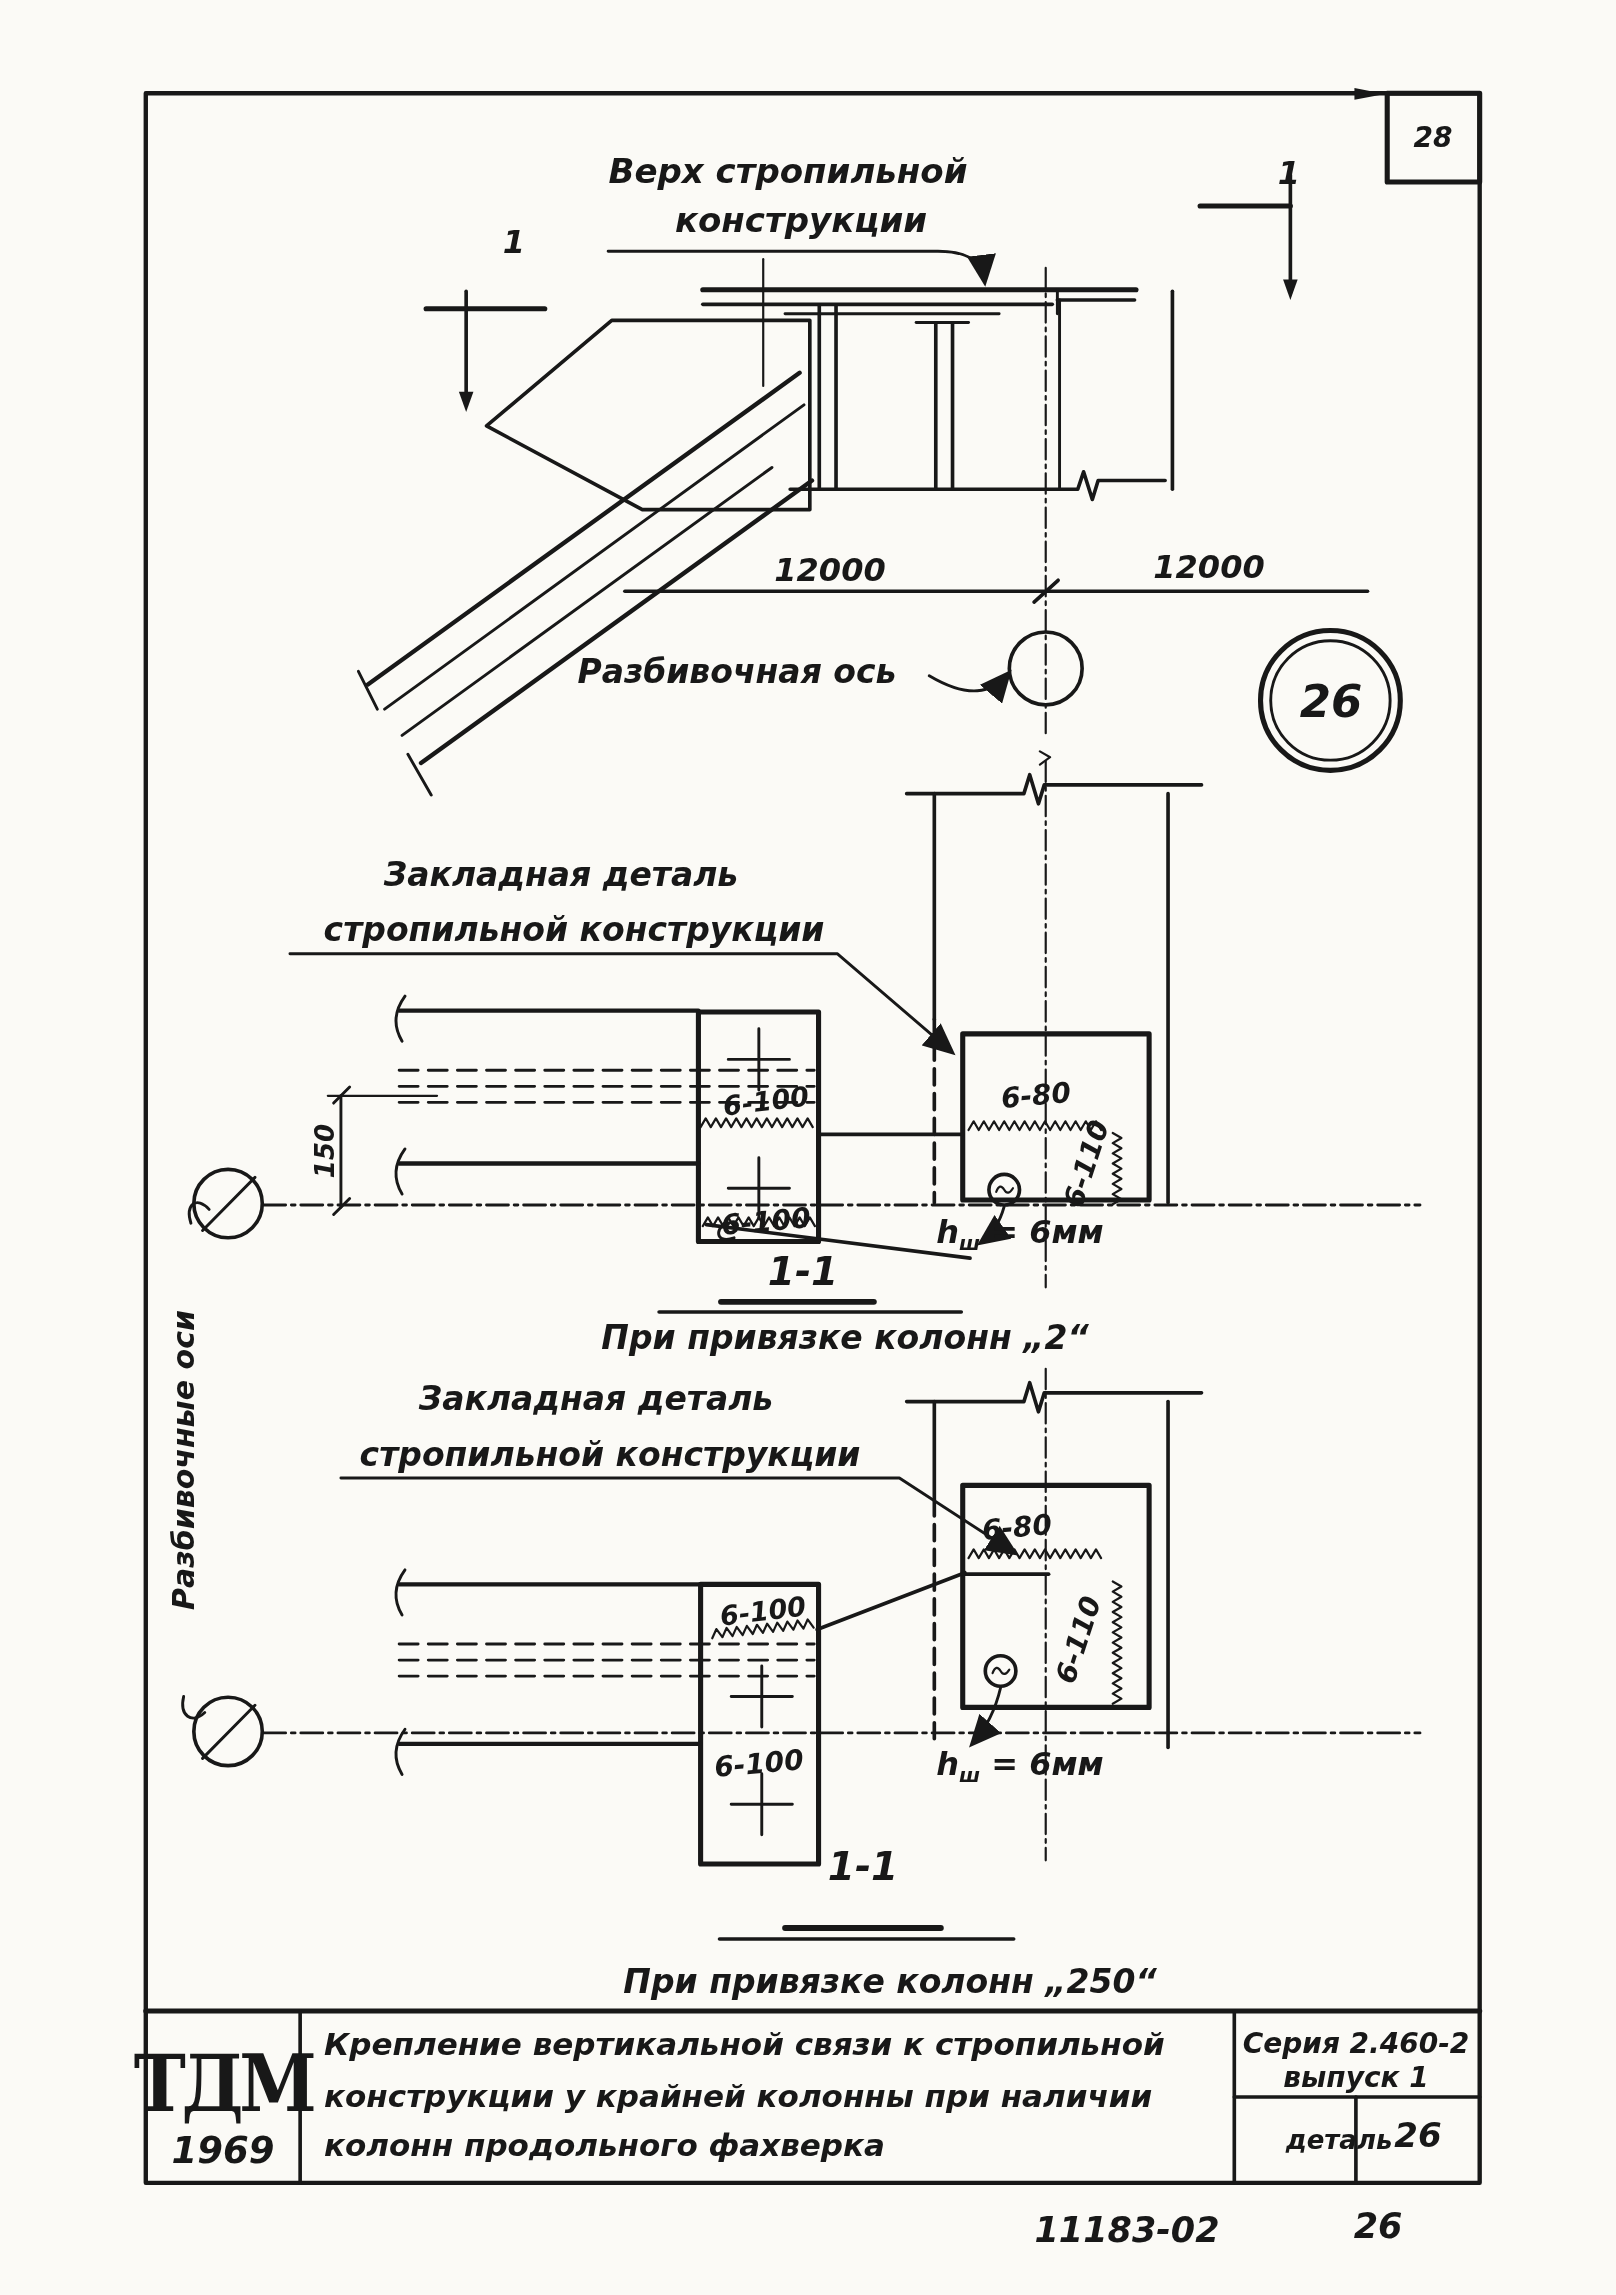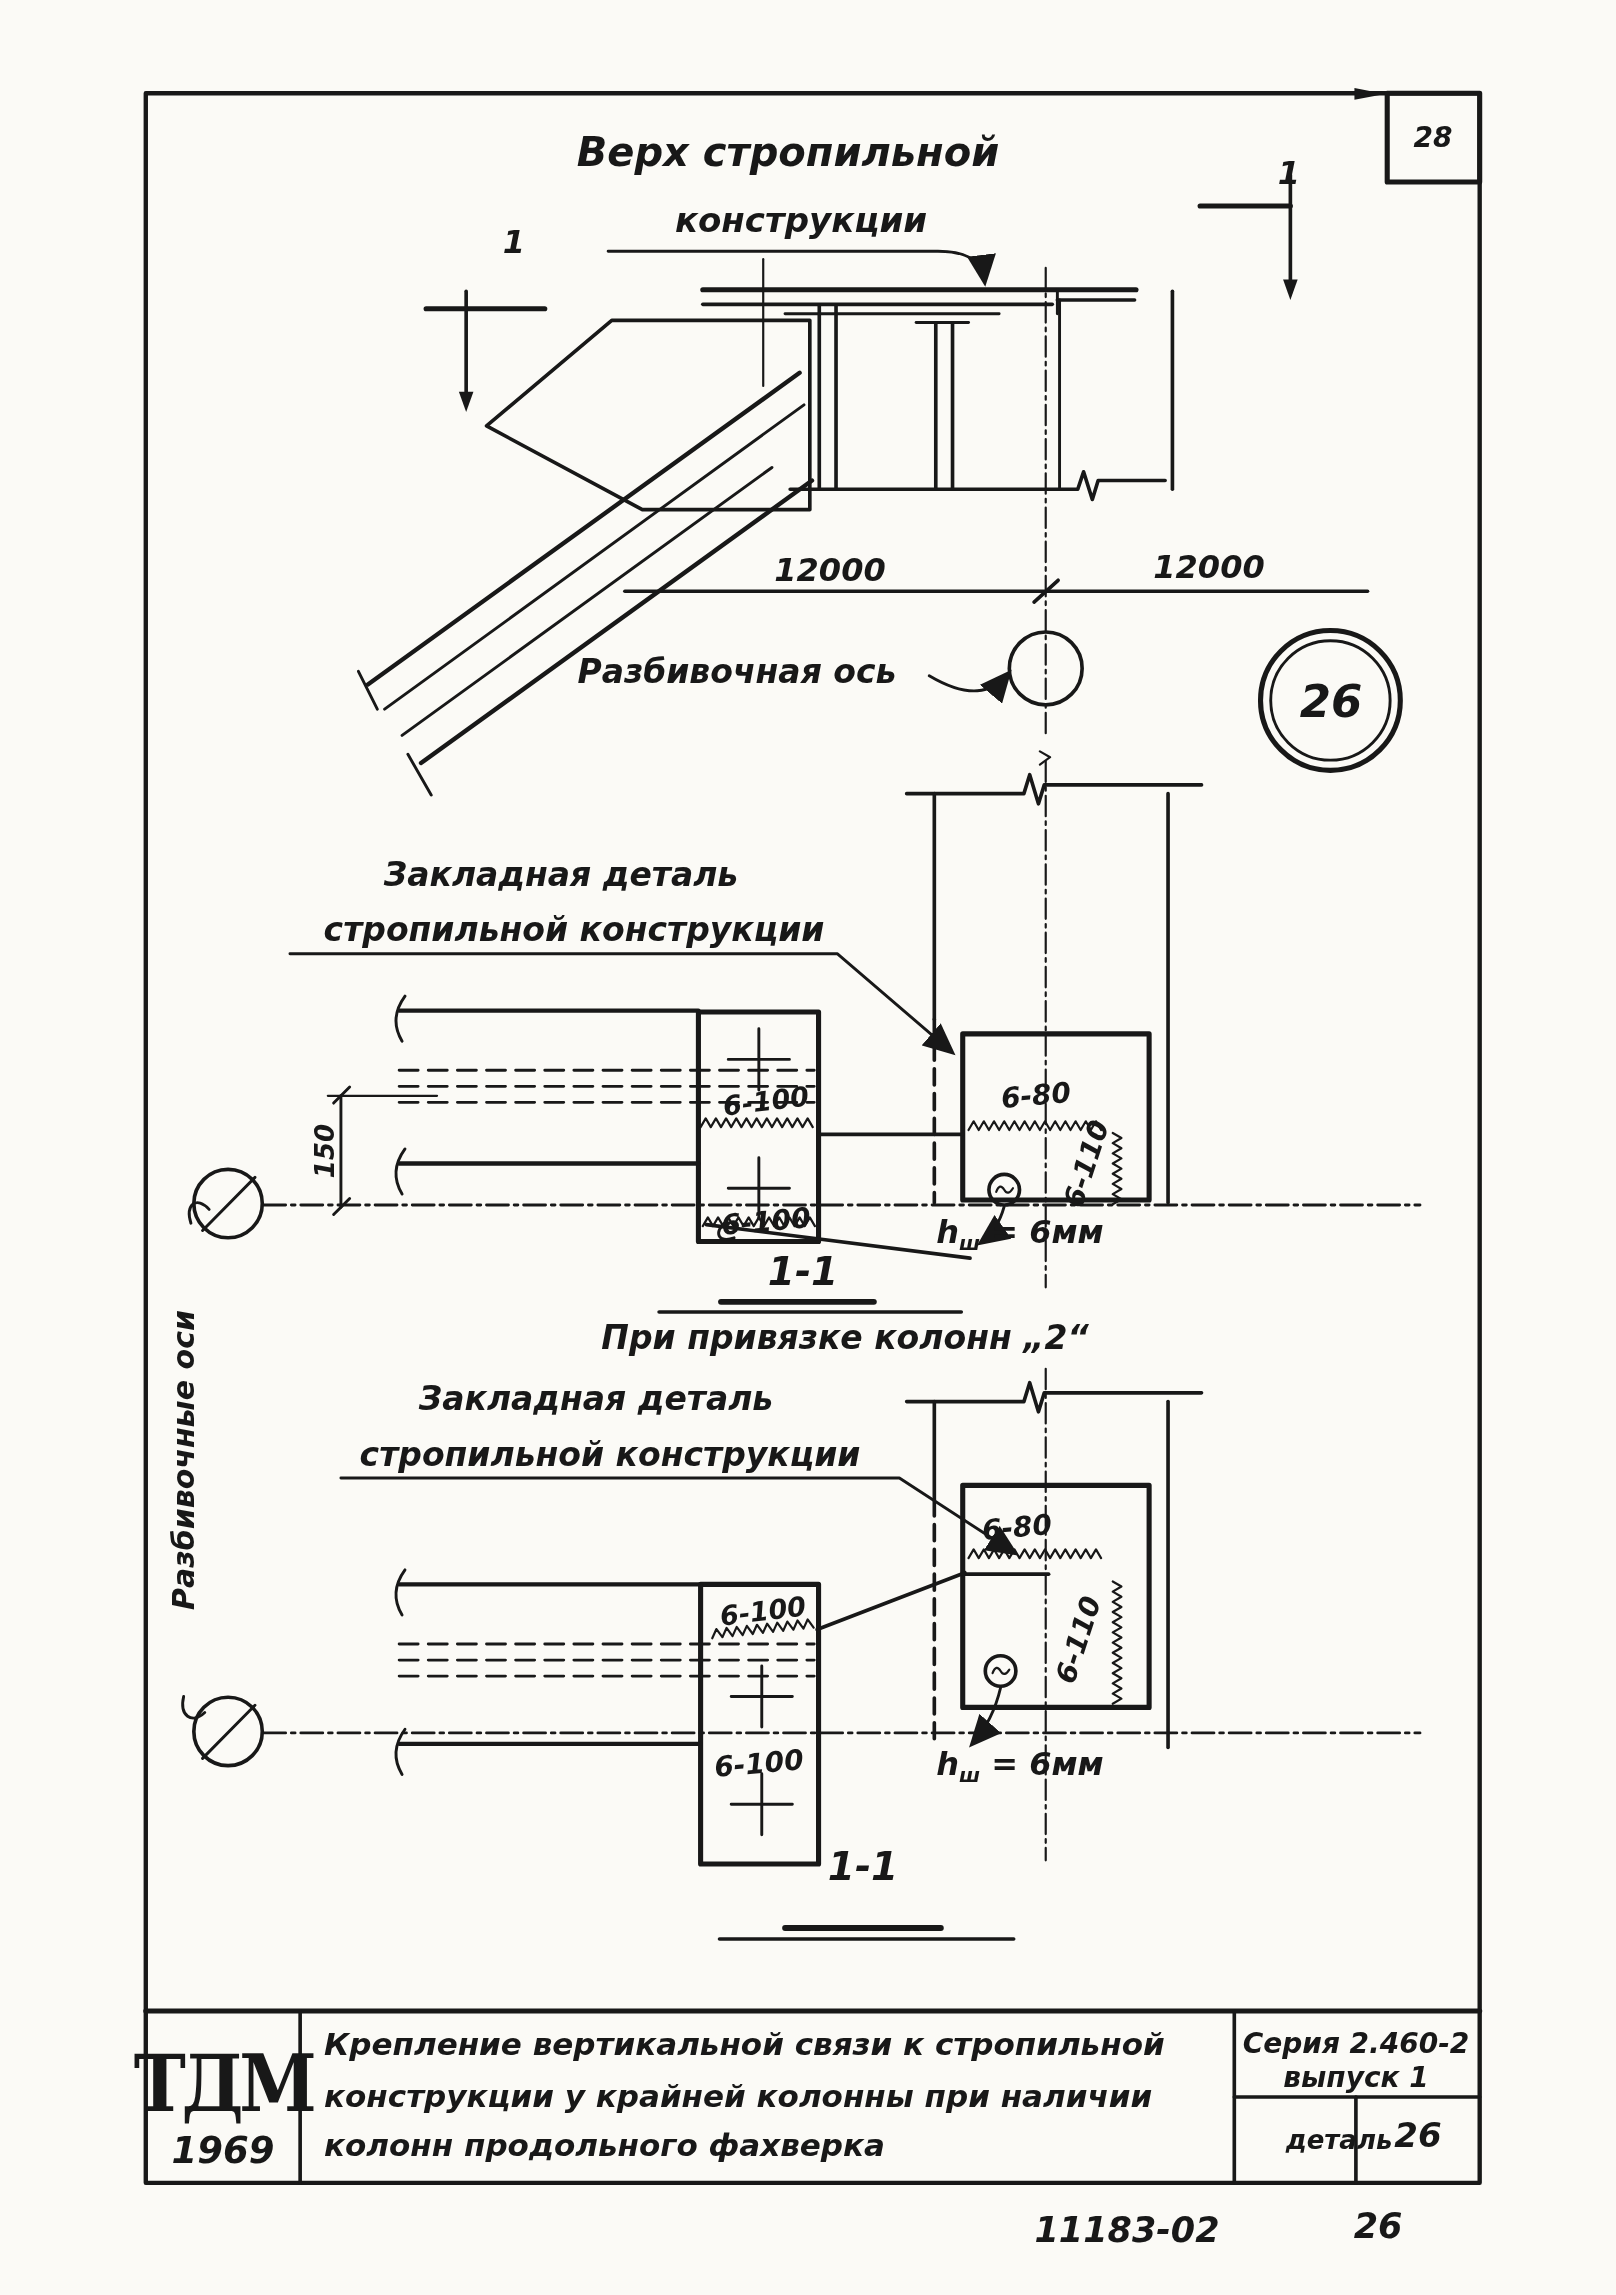--- a/index.html
+++ b/index.html
@@ -182,21 +182,21 @@
     <path d="M262,1680 C254,1654 270,1642 287,1661" stroke-width="4"></path>
     <path d="M252,2330 C246,2356 263,2369 281,2352" stroke-width="4"></path>
   </g>
 </svg>
 
 <div class="lbl" style="left:1433px;top:138px;font-size:28px;">28</div>
 
 <div class="lbl heavy" style="left:514px;top:242px;font-size:32px;">1</div>
 <div class="lbl heavy" style="left:1289px;top:173px;font-size:32px;">1</div>
 
-<div class="lbl" style="left:788px;top:152px;font-size:40px;font-style:italic;">Верх стропильной</div>
+<div class="lbl" style="left:788px;top:171px;font-size:34px;font-style:italic;">Верх стропильной</div>
 <div class="lbl" style="left:801px;top:220px;font-size:34px;">конструкции</div>
 
 <div class="lbl" style="left:830px;top:570px;font-size:32px;">12000</div>
 <div class="lbl" style="left:1209px;top:567px;font-size:32px;">12000</div>
 
 <div class="lbl" style="left:737px;top:671px;font-size:33px;">Разбивочная ось</div>
 <div class="lbl heavy" style="left:1331px;top:701px;font-size:45px;">26</div>
 
 <div class="lbl" style="left:561px;top:874px;font-size:33px;">Закладная деталь</div>
 <div class="lbl" style="left:574px;top:929px;font-size:33px;">стропильной конструкции</div>
@@ -216,20 +216,21 @@
 <div class="lbl" style="left:610px;top:1454px;font-size:33px;">стропильной конструкции</div>
 <div class="lbl rot7" style="left:763px;top:1611px;font-size:27px;">6-100</div>
 <div class="lbl rot5" style="left:1017px;top:1528px;font-size:28px;">6-80</div>
 <div class="lbl rot72" style="left:1079px;top:1640px;font-size:28px;">6-110</div>
 <div class="lbl rot5" style="left:759px;top:1764px;font-size:28px;">6-100</div>
 <div class="lbl" style="left:1020px;top:1767px;font-size:32px;">
   <span>h</span><span class="sub">ш</span>
   <span>= 6мм</span>
 </div>
 <div class="lbl heavy" style="left:863px;top:1866px;font-size:39px;">1-1</div>
+<div class="lbl" style="left:890px;top:1981px;font-size:33px;">При привязке колонн „250“</div>
 
 <div class="lbl rot90" style="left:184px;top:1460px;font-size:30px;">Разбивочные оси</div>
 
 <div class="lbl logo" style="left:223px;top:2084px;font-size:70px;">ТДМ</div>
 <div class="lbl" style="left:223px;top:2150px;font-size:37px;">1969</div>
 <div class="lbl left" style="left:324px;top:2044px;font-size:31px;">Крепление вертикальной связи к стропильной</div>
 <div class="lbl left" style="left:324px;top:2096px;font-size:31px;">конструкции у крайней колонны при наличии</div>
 <div class="lbl left" style="left:324px;top:2145px;font-size:31px;">колонн продольного фахверка</div>
 <div class="lbl" style="left:1356px;top:2044px;font-size:28px;">Серия 2.460-2</div>
 <div class="lbl" style="left:1356px;top:2078px;font-size:28px;">выпуск 1</div>

